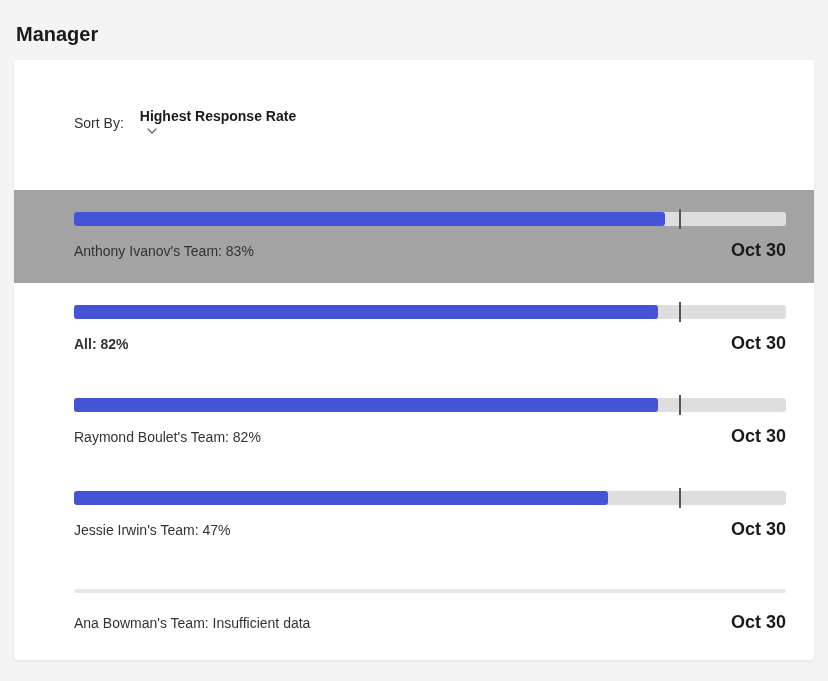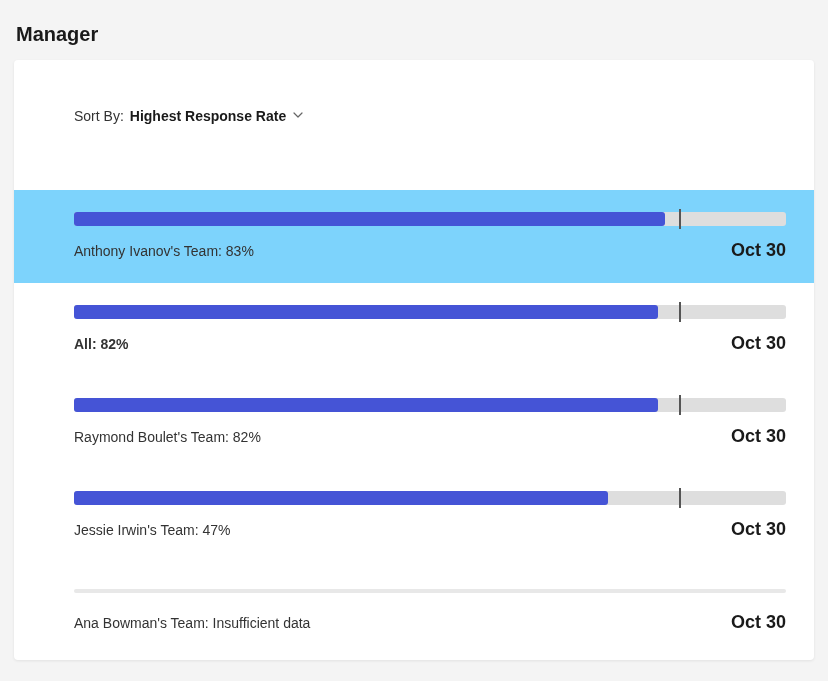--- a/index.html
+++ b/index.html
@@ -26,33 +26,34 @@
       border-radius: 4px;
       box-shadow: 0 1px 3px rgba(0,0,0,0.08);
       overflow: hidden;
       position: relative;
       height: 600px;
     }
     .sort-row {
       padding: 48px 0 40px 60px;
       display: flex;
       align-items: center;
-      gap: 6px;
+      gap: 16px;
     }
     .sort-label {
       font-size: 14px;
       color: #333;
     }
     .sort-value {
       font-size: 14px;
       font-weight: 600;
       color: #1a1a1a;
       display: inline-flex;
       align-items: flex-start;
       cursor: pointer;
+      flex-direction: column;
     }
     .chevron-down {
       display: inline-block;
       width: 14px;
       height: 14px;
       margin-left: 6px;
     }
     .chevron-down svg {
       width: 12px;
       height: 12px;
@@ -74,21 +75,21 @@
       background: transparent;
     }
     .list-area::-webkit-scrollbar-thumb {
       background: #bdbdbd;
       border-radius: 5px;
     }
     .row {
       padding: 22px 28px 22px 60px;
     }
     .row.highlight {
-      background: #7dd3fc;
+      background: #a3a3a3;
     }
     .bar-area {
       position: relative;
       height: 14px;
       width: 712px;
       margin-bottom: 14px;
     }
     .bar-bg {
       position: absolute;
       top: 0;

